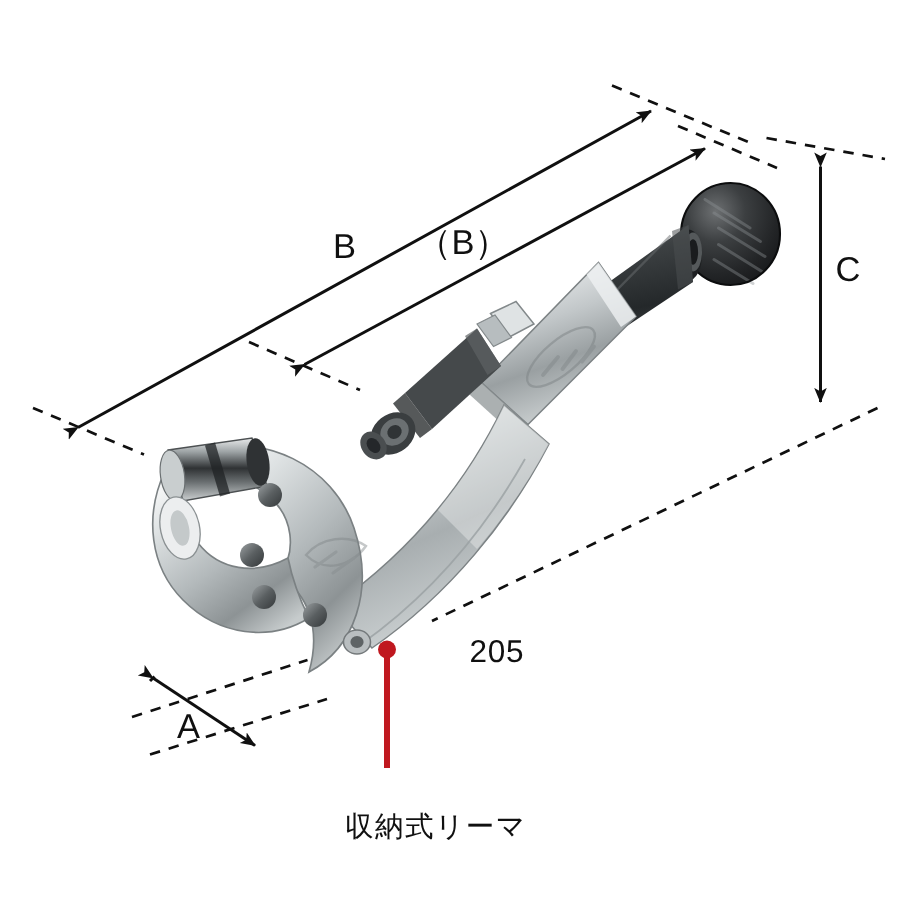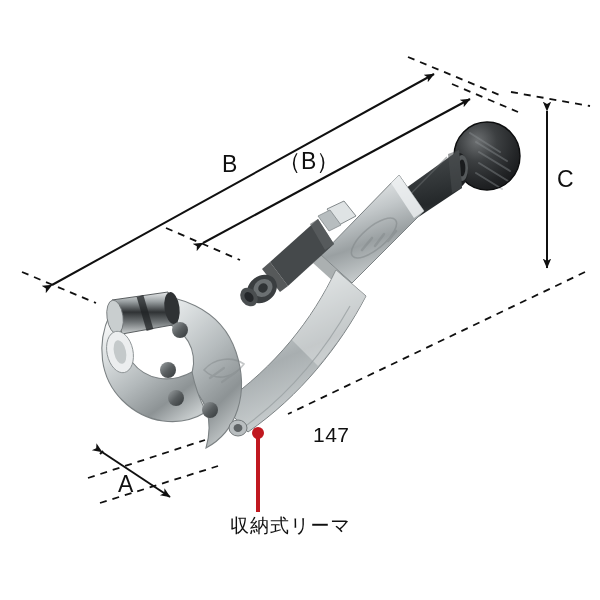--- a/index.html
+++ b/index.html
@@ -27,22 +27,23 @@
     color: #101010;
     font-family: "Liberation Sans", sans-serif;
     line-height: 1;
     white-space: nowrap;
     user-select: none;
   }
   .dim-label.big { font-size: 23px; }
   .dim-label.num { font-size: 21px; letter-spacing: 0.5px; }
   .dim-label.jp  {
     font-size: 19px;
-    font-family: Liberation Mono, monospace;
+    font-family: Liberation Sans, sans-serif;
     letter-spacing: 1px;
+    margin-top: 24px;
   }
   .label-b    { left: 222px; top: 153px; }
   .label-bp   { left: 278px; top: 150px; }
   .label-c    { left: 557px; top: 168px; }
   .label-a    { left: 118px; top: 473px; }
   .label-205  { left: 313px; top: 424px; }
   .label-jp   { left: 230px; top: 518px; }
 </style>
 </head>
 <body>
@@ -233,17 +234,17 @@
   </svg>
 
   <span class="dim-label big label-b">B</span>
 
   <span class="dim-label big label-bp">（B）</span>
 
   <span class="dim-label big label-c">C</span>
 
   <span class="dim-label big label-a">A</span>
 
-  <span class="dim-label num label-205">147</span>
+  <span class="dim-label num label-205">205</span>
 
   <span class="dim-label jp label-jp">収納式リーマ</span>
 
 </div>
 
 </body></html>

